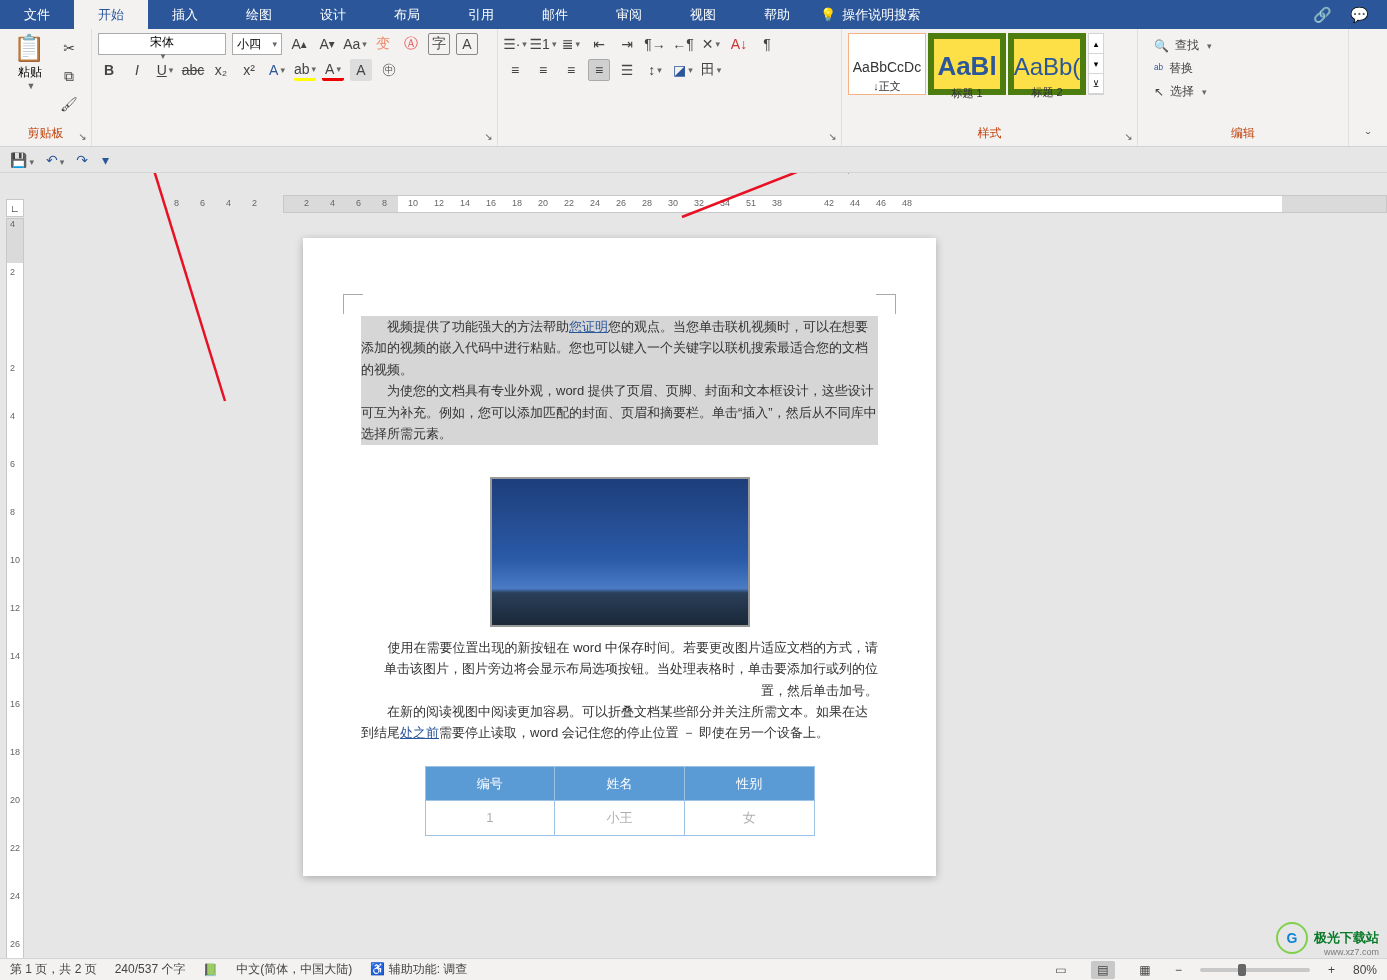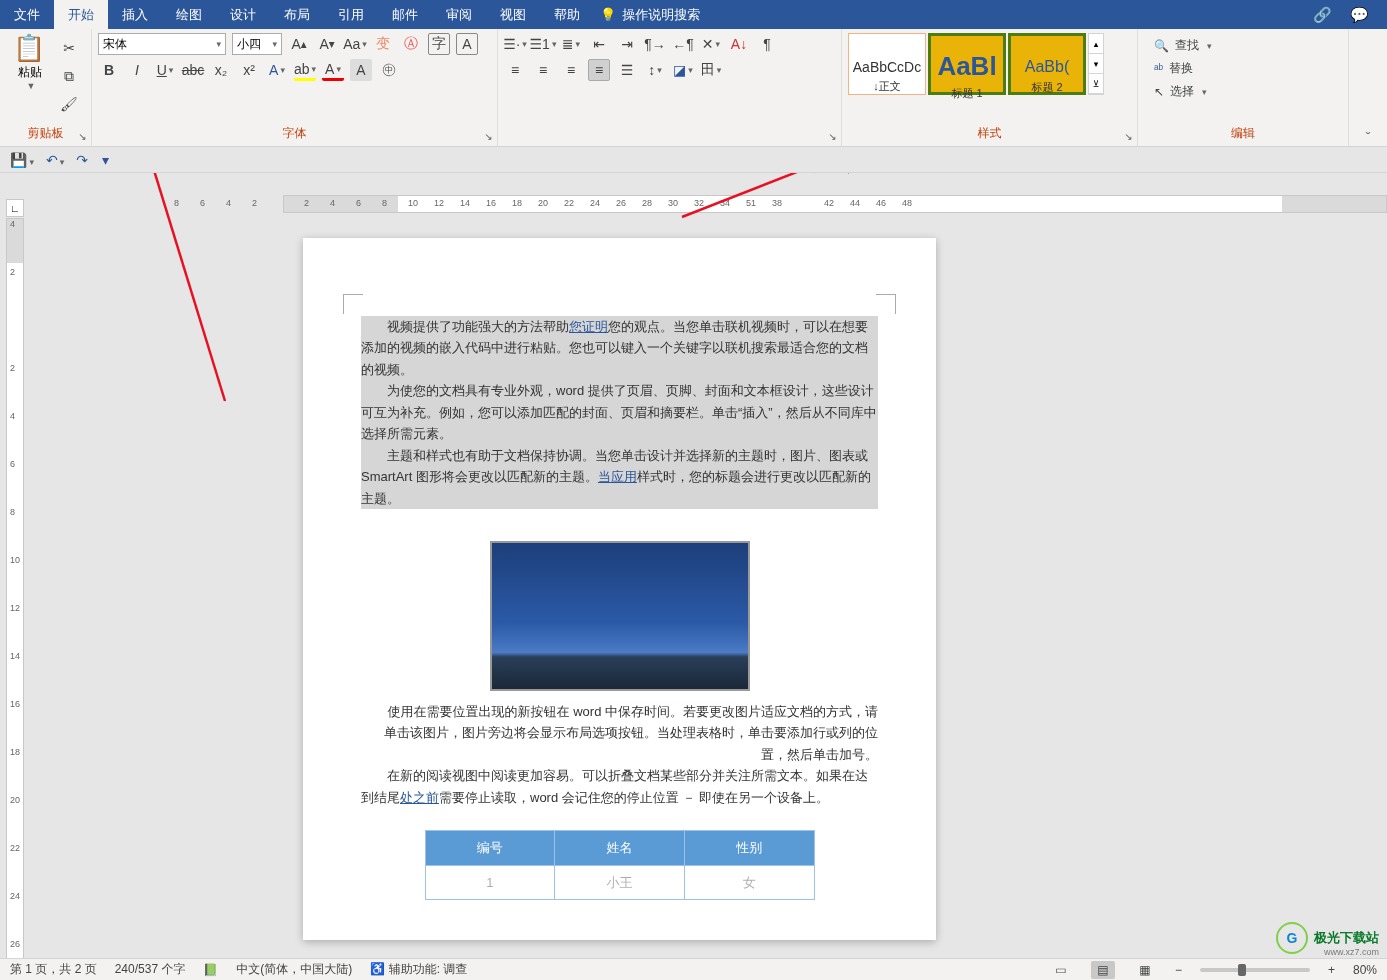--- a/index.html
+++ b/index.html
@@ -1,37 +1,37 @@
 <!DOCTYPE html>
 <html><head>
 <meta charset="utf-8">
 <style>
 *{box-sizing:border-box;margin:0;padding:0;font-family:"Microsoft YaHei","Segoe UI",sans-serif;}
 body{background:#e6e6e6;width:1387px;height:980px;overflow:hidden;position:relative;}
 .menubar{background:#2b579a;height:29px;display:flex;align-items:center;color:#fff;font-size:13px;}
-.menubar .tab{padding:0 14px;height:29px;display:flex;align-items:center;cursor:pointer;}
+.menubar .tab{padding:0 24px;height:29px;display:flex;align-items:center;cursor:pointer;}
 .menubar .tab.active{background:#f3f2f1;color:#2b579a;}
 .menubar .lightbulb{margin-left:6px;display:flex;align-items:center;gap:6px;}
 .menubar .spacer{flex:1;}
 .menubar .righticons{display:flex;gap:18px;padding-right:18px;}
 .menubar .righticons span{font-size:15px;}
 .ribbon{background:#f3f2f1;height:118px;display:flex;border-bottom:1px solid #d4d4d4;}
 .group{border-right:1px solid #e1dfdd;display:flex;flex-direction:column;padding:4px 6px 2px 6px;position:relative;}
 .group .rows{display:flex;flex-direction:column;gap:4px;}
 .group .row{display:flex;align-items:center;gap:6px;}
 .group .label{text-align:center;font-size:12px;color:#c2410c;margin-top:auto;padding-bottom:2px;}
 .group .launcher{position:absolute;right:2px;bottom:2px;width:13px;height:13px;font-size:10px;color:#666;cursor:pointer;text-align:center;}
 .bigbtn{display:flex;flex-direction:column;align-items:center;justify-content:center;width:48px;}
 .bigbtn .ico{font-size:26px;}
 .smallbtn{width:22px;height:22px;display:flex;align-items:center;justify-content:center;font-size:14px;color:#444;cursor:pointer;border-radius:2px;}
 .smallbtn.pressed{background:#d0d0d0;border:1px solid #aaa;}
-.fontbox{border:1px solid #ababab;background:#fff;height:22px;width:128px;font-size:12px;padding:0 4px;display:flex;align-items:center;justify-content:space-between;}
+.fontbox{border:1px solid #ababab;background:#fff;height:22px;width:128px;font-size:12px;padding:0 4px;display:flex;align-items:center;justify-content:space-between;flex-direction:column;}
 .sizebox{border:1px solid #ababab;background:#fff;height:22px;width:50px;font-size:12px;padding:0 4px;display:flex;align-items:center;justify-content:space-between;}
 .stylegal{display:flex;align-items:center;}
-.stylecard{width:78px;height:62px;border:3px solid #4d7c0f;background:#eab308;display:flex;flex-direction:column;align-items:center;justify-content:center;margin-right:2px;}
+.stylecard{width:78px;height:62px;border:6px solid #4d7c0f;background:#fde047;display:flex;flex-direction:column;align-items:center;justify-content:center;margin-right:2px;}
 .stylecard .preview{font-size:14px;color:#333;margin-top:24px;}
 .stylecard.big .preview{font-size:26px;font-weight:600;color:#2b579a;}
 .stylecard .sname{font-size:11px;color:#333;margin-top:4px;}
 .stylecard.sel{border:1px solid #f4b183;background:#fff;}
 .stylearrows{display:flex;flex-direction:column;border:1px solid #d4d4d4;background:#fff;width:16px;height:62px;}
 .stylearrows div{flex:1;display:flex;align-items:center;justify-content:center;font-size:9px;border-bottom:1px solid #d4d4d4;}
 .editgroup{display:flex;flex-direction:column;gap:6px;padding:4px 10px;}
 .editgroup .item{display:flex;align-items:center;gap:6px;font-size:12px;color:#444;cursor:pointer;}
 .collapse{width:38px;display:flex;align-items:flex-end;justify-content:center;font-size:14px;color:#666;}
 .qat{background:#e6e6e6;height:26px;display:flex;align-items:center;gap:12px;padding:0 10px;border-bottom:1px solid #d4d4d4;}
@@ -148,21 +148,20 @@
           </span>
         <span class="smallbtn">x₂</span>
         <span class="smallbtn">x²</span>
         <span class="smallbtn" style="color:#2b579a;">A<span class="caret">▾</span></span>
         <span class="smallbtn" style="border-bottom:3px solid #ff0;">ab<span class="caret">▾</span></span>
         <span class="smallbtn" style="border-bottom:3px solid #e00;">A<span class="caret">▾</span></span>
         <span class="smallbtn" style="background:#ddd;">A</span>
         <span class="smallbtn">㊥</span>
       </div>
     </div>
-    <div class="label">字体</div>
     <div class="launcher">↘</div>
   </div>
 
   <div class="group" style="width:344px;">
     <div class="rows">
       <div class="row">
         <span class="smallbtn">☰·<span class="caret">▾</span></span>
         <span class="smallbtn">☰1<span class="caret">▾</span></span>
         <span class="smallbtn">≣<span class="caret">▾</span></span>
         <span class="smallbtn">⇤</span>
@@ -191,21 +190,21 @@
     <div class="stylegal">
       <div class="stylecard sel">
         <div class="preview">AaBbCcDc</div>
         <div class="sname">↓正文</div>
       </div>
       <div class="stylecard big">
         <div class="preview">AaBl</div>
         <div class="sname">标题 1</div>
       </div>
       <div class="stylecard">
-        <div class="preview" style="font-size:16px;color:#2b579a;text-align:center;">AaBb(</div>
+        <div class="preview" style="font-size:24px;color:#2b579a;text-align:center;">AaBb(</div>
         <div class="sname">标题 2</div>
       </div>
       <div class="stylearrows">
           <div>▴</div>
           <div>▾</div>
           <div>⊻</div>
         </div>
     </div>
     <div class="label">样式</div>
     <div class="launcher">↘</div>
@@ -297,21 +296,20 @@
       <span class="vt" style="top: 624px;">22</span>
       <span class="vt" style="top: 672px;">24</span>
       <span class="vt" style="top: 720px;">26</span>
     </div>
 
   <div class="page">
     <div class="corner tl" style="top:56px;left:40px;"></div>
     <div class="corner tr" style="top:56px;right:40px;"></div>
     <p><span>视频提供了功能强大的方法帮助</span><span class="u">您证明</span><span>您的观点。当您单击联机视频时，可以在想要添加的视频的嵌入代码中进行粘贴。您也可以键入一个关键字以联机搜索最适合您的文档的视频。</span></p>
     <p>为使您的文档具有专业外观，word 提供了页眉、页脚、封面和文本框设计，这些设计可互为补充。例如，您可以添加匹配的封面、页眉和摘要栏。单击“插入”，然后从不同库中选择所需元素。</p>
-    <p><span>主题和样式也有助于文档保持协调。当您单击设计并选择新的主题时，图片、图表或 SmartArt 图形将会更改以匹配新的主题。</span><span class="u">当应用</span><span>样式时，您的标题会进行更改以匹配新的主题。</span></p>
     <div class="img"></div>
     <p style="background:none;text-align:right;">使用在需要位置出现的新按钮在 word 中保存时间。若要更改图片适应文档的方式，请单击该图片，图片旁边将会显示布局选项按钮。当处理表格时，单击要添加行或列的位置，然后单击加号。</p>
     <p style="background:none;"><span>在新的阅读视图中阅读更加容易。可以折叠文档某些部分并关注所需文本。如果在达到结尾</span><span class="u">处之前</span><span>需要停止读取，word 会记住您的停止位置 － 即使在另一个设备上。</span></p>
     <table class="tbl">
       <tbody>
           <tr>
         <th>编号</th>
         <th>姓名</th>
         <th>性别</th>
       </tr>

